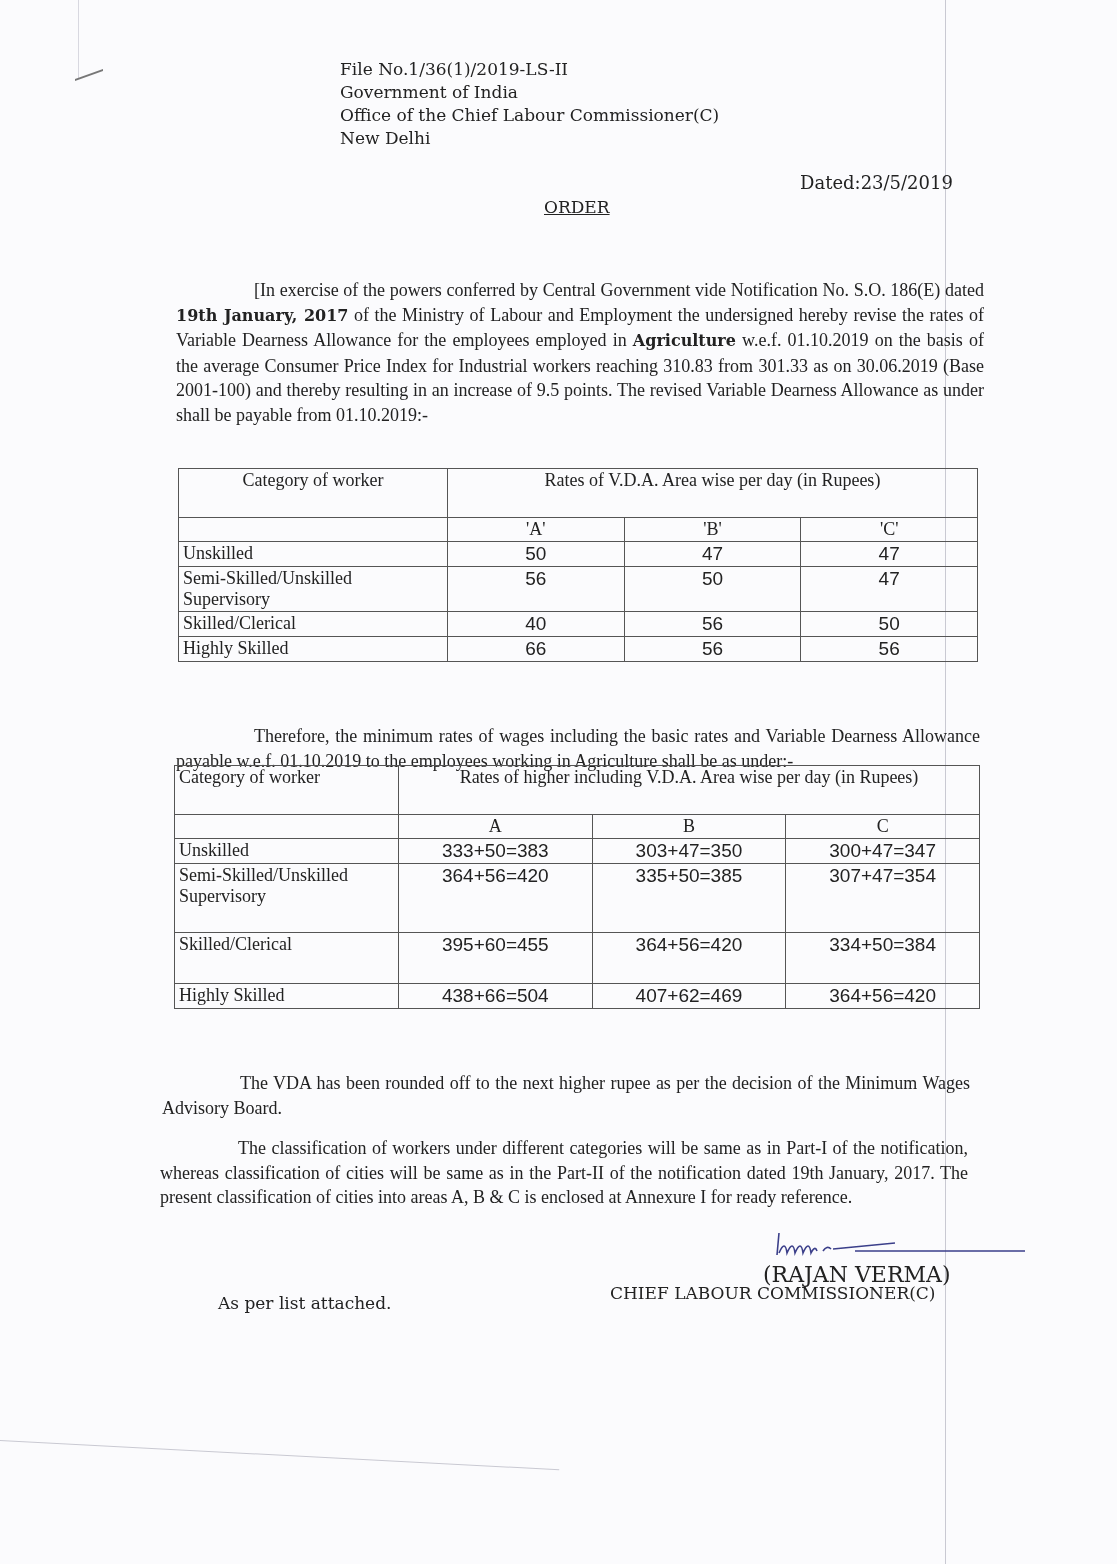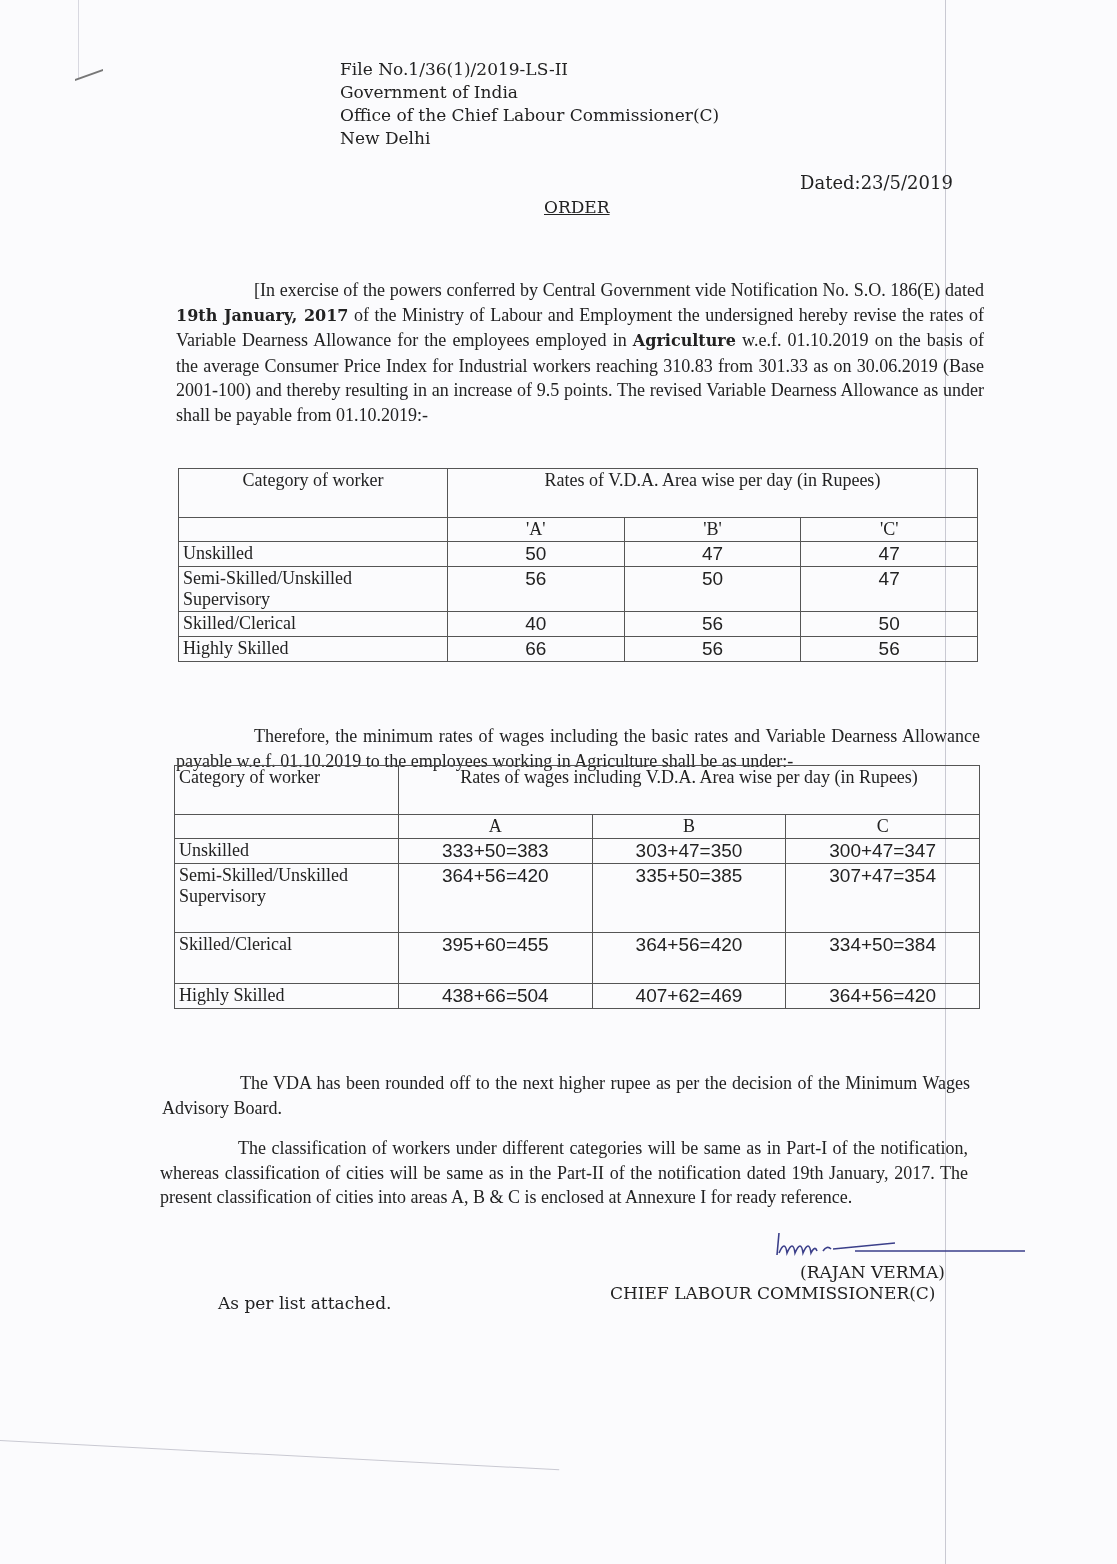--- a/index.html
+++ b/index.html
@@ -21,21 +21,21 @@
     .para { position: absolute; font-family: "Liberation Serif", serif; font-size: 18px;
       line-height: 24.5px; text-align: justify; margin-top: 36px; }
     .para b { font-family: "DejaVu Serif", serif; font-size: 16px; }
     .indent { display: inline-block; width: 78px; }
     table { position: absolute; border-collapse: collapse;
       font-family: "Liberation Serif", serif; font-size: 18px; }
     td { border: 1px solid #555; padding: 1px 4px; vertical-align: top; }
     td.c { text-align: center; }
     .sans { font-family: "Liberation Sans", sans-serif; font-size: 19px; margin-left: 22px; }
     .sig { position: absolute; left: 775px; top: 1225px; width: 260px; height: 40px; }
-    .sign-name { position: absolute; left: 800px; top: 1262px; font-size: 17px; }
+    .sign-name { position: absolute; left: 763px; top: 1262px; font-size: 22px; }
     .sign-title { position: absolute; left: 610px; top: 1283px; font-size: 17px; }
     .asper { position: absolute; left: 218px; top: 1293px; font-size: 17px; }
   </style>
 </head>
 <body>
 
 <div class="fold"></div>
 <div class="fold-corner"></div>
 <div class="scan-line" style="left:945px;top:0;width:1px;height:1564px;"></div>
 <div class="scan-line" style="left:0;top:1440px;width:560px;height:1px;transform:rotate(3deg);transform-origin:left;"></div>
@@ -93,21 +93,21 @@
   </table>
 
 <div class="para" style="left:176px;top:688px;width:804px;">
   <span class="indent"></span><span>Therefore, the minimum rates of wages including the basic rates and Variable Dearness Allowance payable w.e.f. 01.10.2019 to the employees working in Agriculture shall be as under:-</span>
 </div>
 
 <table style="left:174px;top:765px;width:806px;">
   <tbody>
       <tr>
     <td style="width:215px;">Category of worker</td>
-    <td colspan="3" class="c" style="height:46px;">Rates of wages including V.D.A.  Area wise  per day (in Rupees)</td>
+    <td colspan="3" class="c" style="height:46px;">Rates of higher including V.D.A.  Area wise  per day (in Rupees)</td>
   </tr>
   <tr>
     <td></td>
     <td class="c">A</td>
     <td class="c">B</td>
     <td class="c">C</td>
   </tr>
   <tr>
     <td>Unskilled</td>
     <td class="c sans">333+50=383</td>

